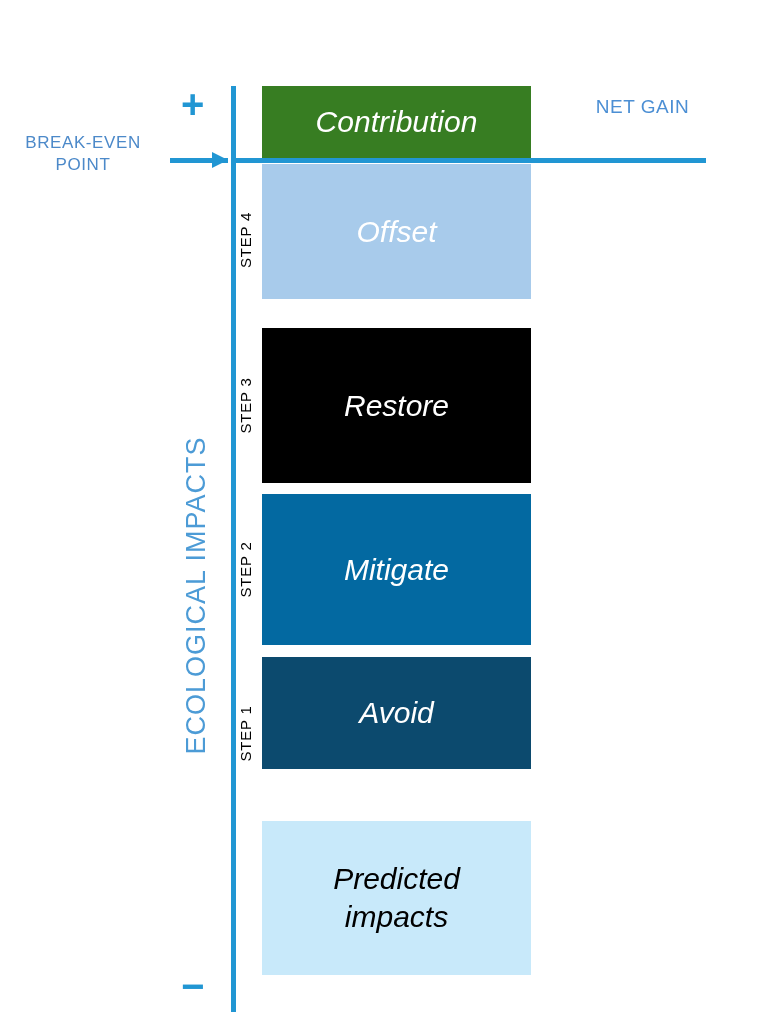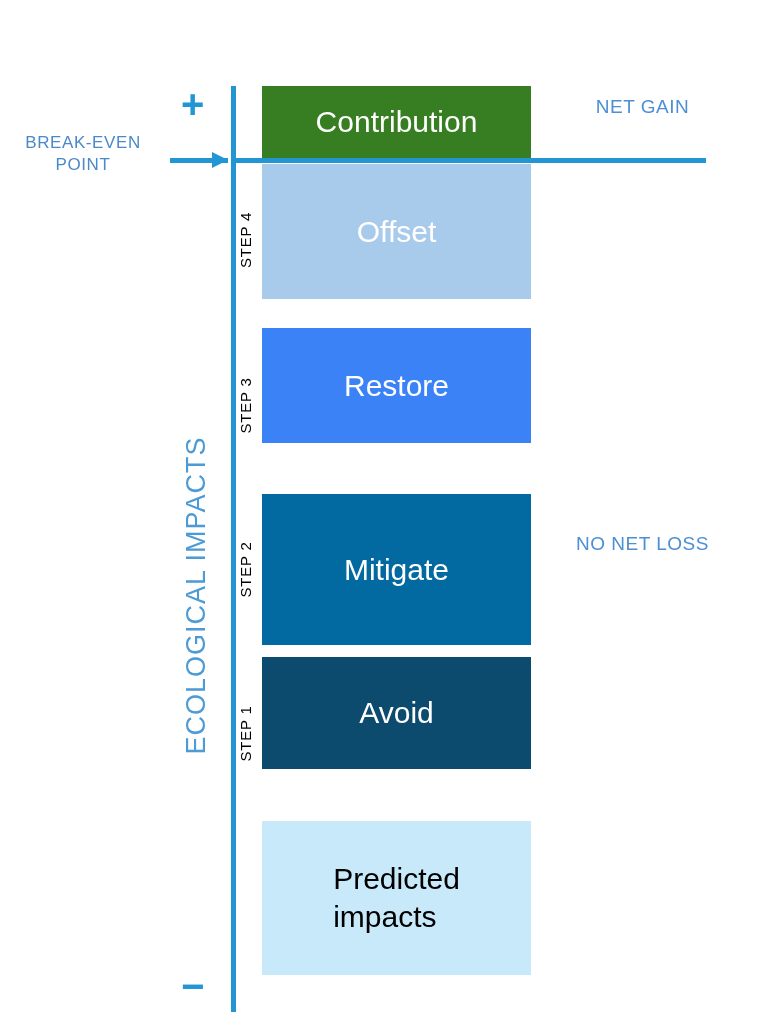--- a/index.html
+++ b/index.html
@@ -126,23 +126,24 @@
     left: 262px;
     width: 269px;
     display: flex;
     align-items: center;
     justify-content: center;
     box-sizing: border-box;
   }
   .bar-label {
     font-size: 30px;
     line-height: 38px;
-    text-align: left;
+    text-align: center;
     font-weight: 400;
     padding: 0 8px;
+    font-style: italic;
   }
 
   
   .step {
     position: absolute;
     left: 232px;
     width: 160px;
     color: #000000;
     font-size: 15px;
     letter-spacing: 0.8px;
@@ -161,32 +162,31 @@
   <div class="h-axis"></div>
 
   <div class="be-arrow-shaft"></div>
   <div class="be-arrow-head"></div>
   <div class="break-even-label">BREAK-EVEN POINT</div>
 
   <div class="sign sign-plus">+</div>
   <div class="sign sign-minus">−</div>
 
   <div class="region-label net-gain">NET GAIN</div>
-  <div class="region-label no-net-loss">NO NET LOSS</div>
 
   <div class="axis-title">ECOLOGICAL IMPACTS</div>
 
   <div id="bars-layer">
       <div class="bar" style="top: 86px; height: 72px; background: rgb(55, 125, 34);">
         <div class="bar-label" style="color: rgb(255, 255, 255);">Contribution</div>
       </div>
       <div class="bar" style="top: 164px; height: 135px; background: rgb(168, 203, 235);">
         <div class="bar-label" style="color: rgb(255, 255, 255);">Offset</div>
       </div>
-      <div class="bar" style="top: 328px; height: 115px; background: #3b82f6;">
+      <div class="bar" style="top: 328px; height: 155px; background: #000000;">
         <div class="bar-label" style="color: rgb(255, 255, 255);">Restore</div>
       </div>
       <div class="bar" style="top: 494px; height: 151px; background: #0369a1;">
         <div class="bar-label" style="color: rgb(255, 255, 255);">Mitigate</div>
       </div>
       <div class="bar" style="top: 657px; height: 112px; background: #0c4a6e;">
         <div class="bar-label" style="color: rgb(255, 255, 255);">Avoid</div>
       </div>
       <div class="bar" style="top: 821px; height: 154px; background: rgb(200, 233, 250);">
         <div class="bar-label" style="color: rgb(0, 0, 0);">Predicted<br>impacts</div>

